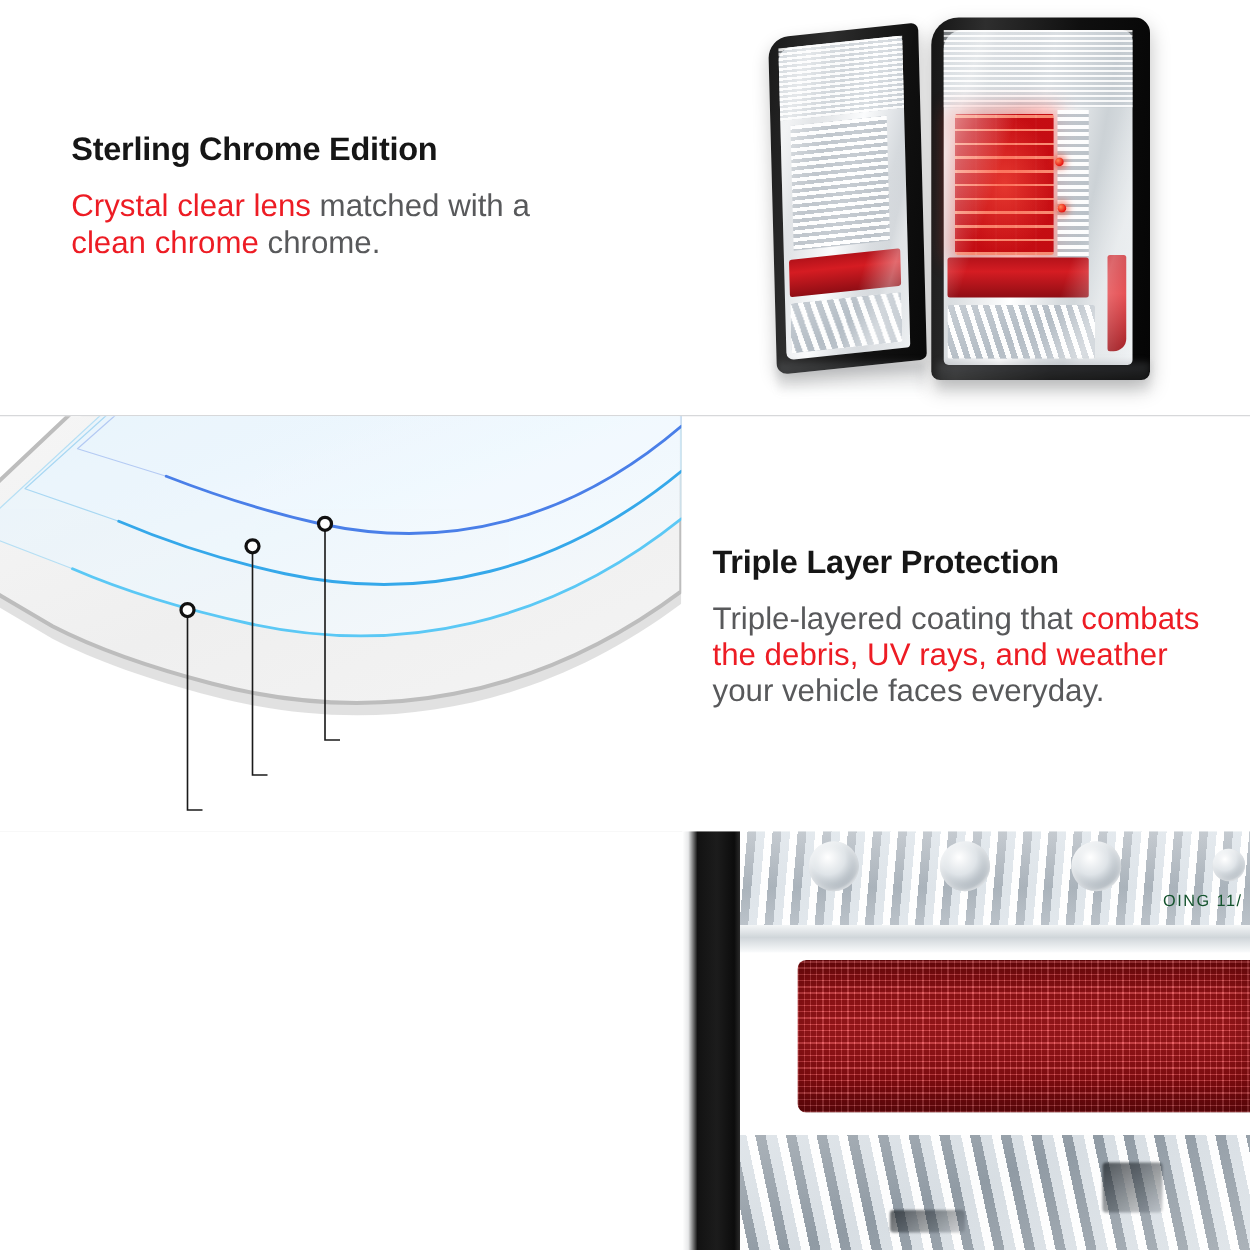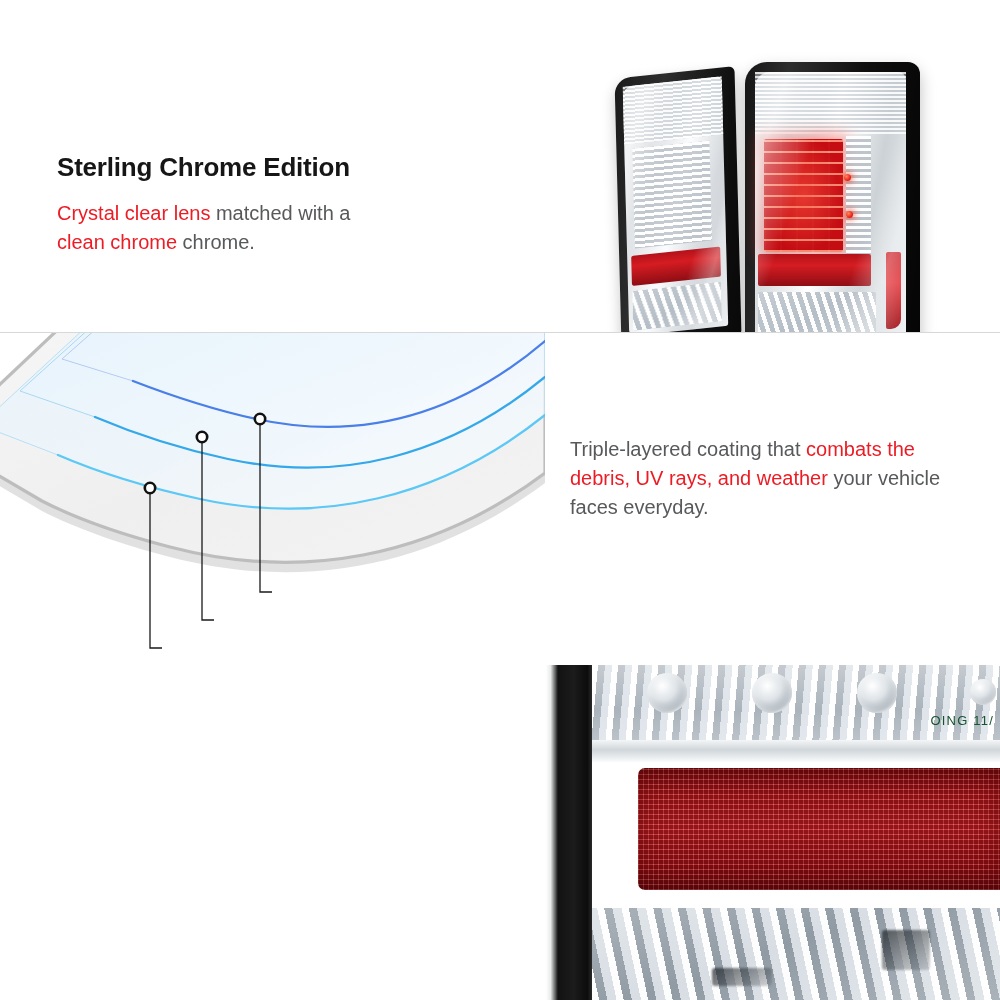--- a/index.html
+++ b/index.html
@@ -23,35 +23,34 @@
   
   .feature-heading {
     font-size: 26px;
     font-weight: bold;
     color: #161616;
     letter-spacing: -0.2px;
     margin: 0 0 16px 0;
     line-height: 1.15;
   }
   .feature-body {
-    font-size: 20px;
+    font-size: 25px;
     color: #58595b;
     line-height: 29px;
     margin: 0;
     font-weight: normal;
   }
   .accent { color: #ed1c24; }
 
   
   #section-one {
     position: absolute;
     left: 0; top: 0;
     width: 1000px; height: 332px;
     background: #ffffff;
-    margin-top: 48px;
   }
   #section-one-text {
     position: absolute;
     left: 57px; top: 105px;
     width: 420px;
   }
 
   
   #taillight-photo {
     position: absolute;
@@ -425,20 +424,21 @@
           <circle cx="150" cy="155" r="5.2" fill="#ffffff" stroke="#111111" stroke-width="2.6"></circle>
         </g>
       </svg>
 
       <span class="coat-label" style="left:275px; top:584px;">Water-Repellent Coating</span>
       <span class="coat-label" style="left:217px; top:612px;">Ultraviolet Filter Coating</span>
       <span class="coat-label" style="left:165px; top:640px;">Impact-Resistant Coating</span>
     </div>
 
     <div id="section-two-text">
+      <h2 class="feature-heading">Triple Layer Protection</h2>
       <p class="feature-body"><span>Triple-layered coating that </span><span class="accent">combats the debris, UV rays, and weather</span><span> your vehicle faces everyday.</span></p>
     </div>
   </div>
 
   <div id="section-three-divider"></div>
 
   <div id="section-three">
 
 
     <div id="reflector-photo">

